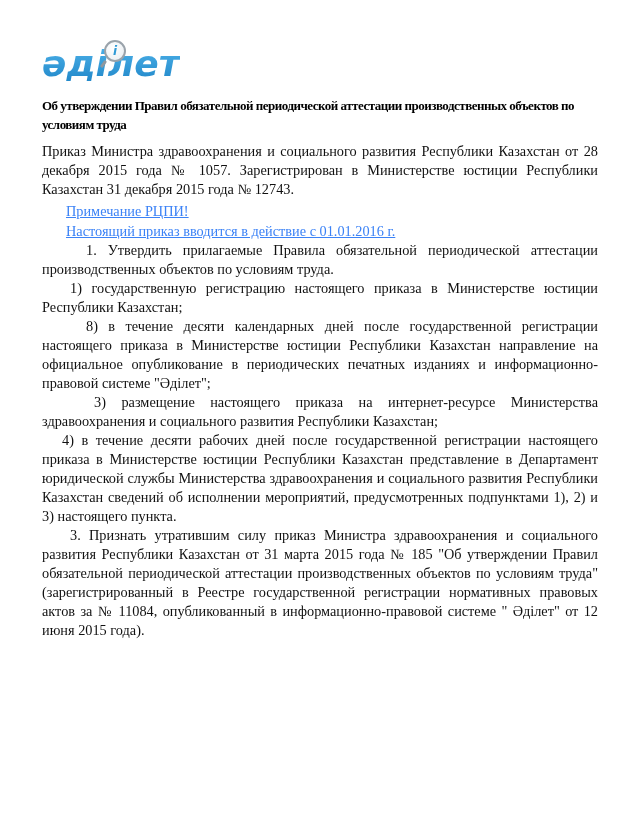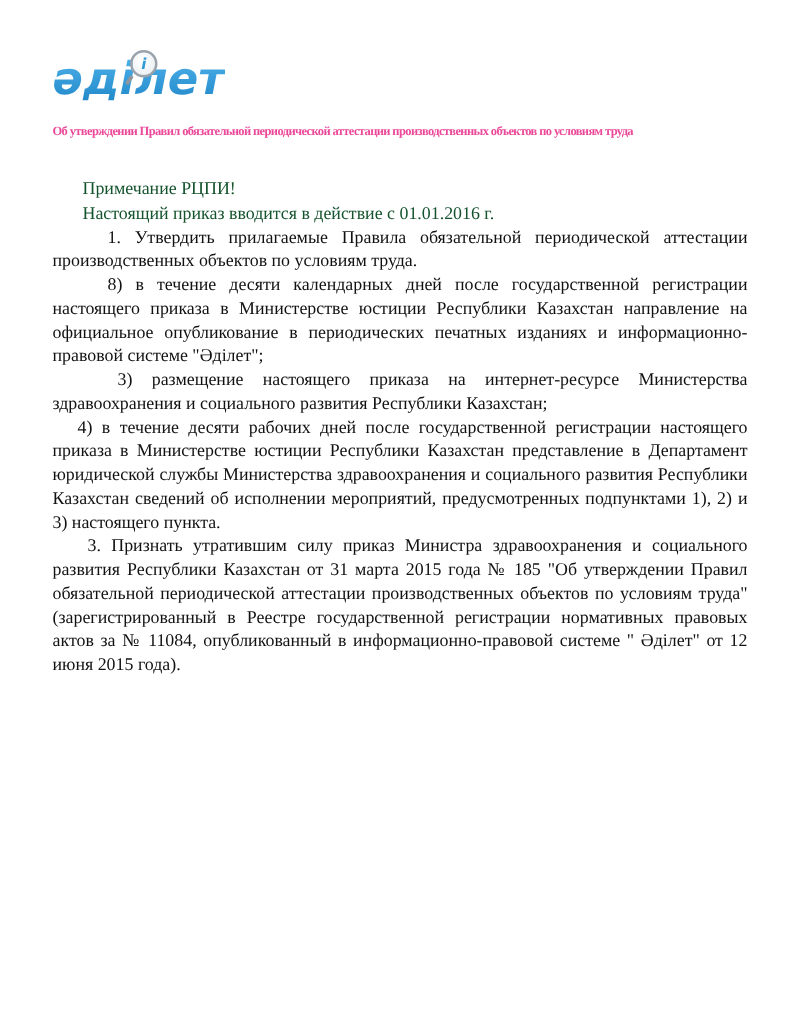--- a/index.html
+++ b/index.html
@@ -71,44 +71,45 @@
       transform: rotate(35deg);
       border-radius: 1px;
     }
     .title {
       position: absolute;
       left: 42px;
       top: 96px;
       width: 556px;
       font-family: "Liberation Serif", serif;
       font-weight: bold;
-      font-size: 10px;
+      font-size: 13px;
       line-height: 19px;
-      color: #ec4899;
+      color: #000000;
       letter-spacing: -0.5px;
     }
     .body-text {
       position: absolute;
       left: 42px;
       top: 142px;
       width: 556px;
       font-size: 14.3px;
       line-height: 19px;
       text-align: justify;
     }
     .body-text p {
       margin: 0;
     }
     .intro {
       margin-bottom: 3px !important;
     }
     .note {
-      color: #14532d;
+      color: #3b82f6;
       padding-left: 24px;
       line-height: 19.5px;
+      text-decoration: underline;
     }
     .indent1 { text-indent: 40px; }
     .indent2 { text-indent: 24px; }
     .indent3 { text-indent: 28px; }
     .indent4 { text-indent: 44px; }
     .indent5 { text-indent: 52px; }
     .indent6 { text-indent: 20px; }
     .bold { font-weight: bold; }
   </style>
 </head>
@@ -120,22 +121,24 @@
     <span class="logo-text"><span>әд</span><span>і</span><span>лет</span></span>
     <span class="logo-lens">
         <span>i</span>
       </span>
     <span class="logo-handle"></span>
   </div>
 
   <div class="title">Об утверждении Правил обязательной периодической аттестации производственных объектов по условиям труда</div>
 
   <div class="body-text">
+    <p class="intro">Приказ Министра здравоохранения и социального развития Республики Казахстан от 28 декабря 2015 года № 1057. Зарегистрирован в Министерстве юстиции Республики Казахстан 31 декабря 2015 года № 12743.</p>
     <p class="note">Примечание РЦПИ!</p>
     <p class="note">Настоящий приказ вводится в действие с 01.01.2016 г.</p>
     <p class="indent4">1. Утвердить прилагаемые Правила обязательной периодической аттестации производственных объектов по условиям труда.</p>
+    <p class="indent3">1) государственную регистрацию настоящего приказа в Министерстве юстиции Республики Казахстан;</p>
     <p class="indent4">8) в течение десяти календарных дней после государственной регистрации настоящего приказа в Министерстве юстиции Республики Казахстан направление на официальное опубликование в периодических печатных изданиях и информационно-правовой системе "Әділет";</p>
     <p class="indent5">3) размещение настоящего приказа на интернет-ресурсе Министерства здравоохранения и социального развития Республики Казахстан;</p>
     <p class="indent6">4) в течение десяти рабочих дней после государственной регистрации настоящего приказа в Министерстве юстиции Республики Казахстан представление в Департамент юридической службы Министерства здравоохранения и социального развития Республики Казахстан сведений об исполнении мероприятий, предусмотренных подпунктами 1), 2) и 3) настоящего пункта.</p>
     <p class="indent3">3. Признать утратившим силу приказ Министра здравоохранения и социального развития Республики Казахстан от 31 марта 2015 года № 185 "Об утверждении Правил обязательной периодической аттестации производственных объектов по условиям труда" (зарегистрированный в Реестре государственной регистрации нормативных правовых актов за № 11084, опубликованный в информационно-правовой системе " Әділет" от 12 июня 2015 года).</p>
   </div>
 
 </div>
 
 </body></html>

